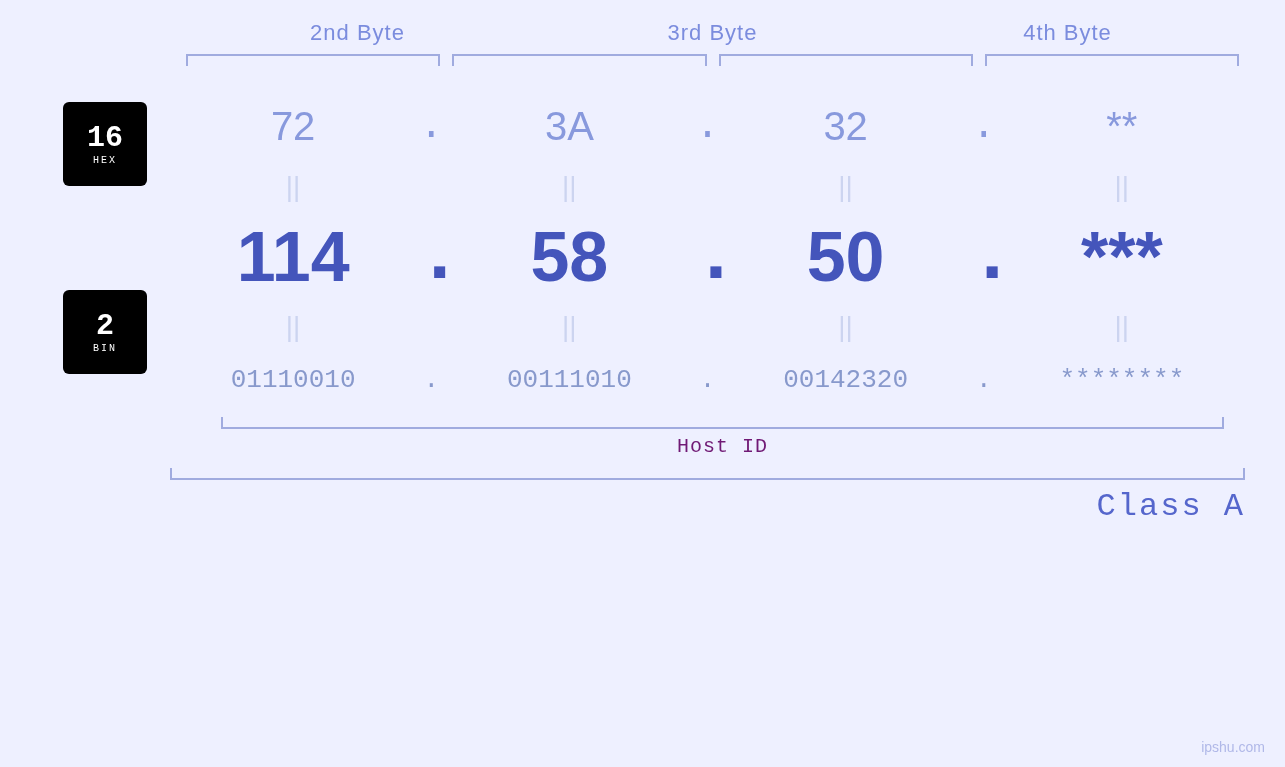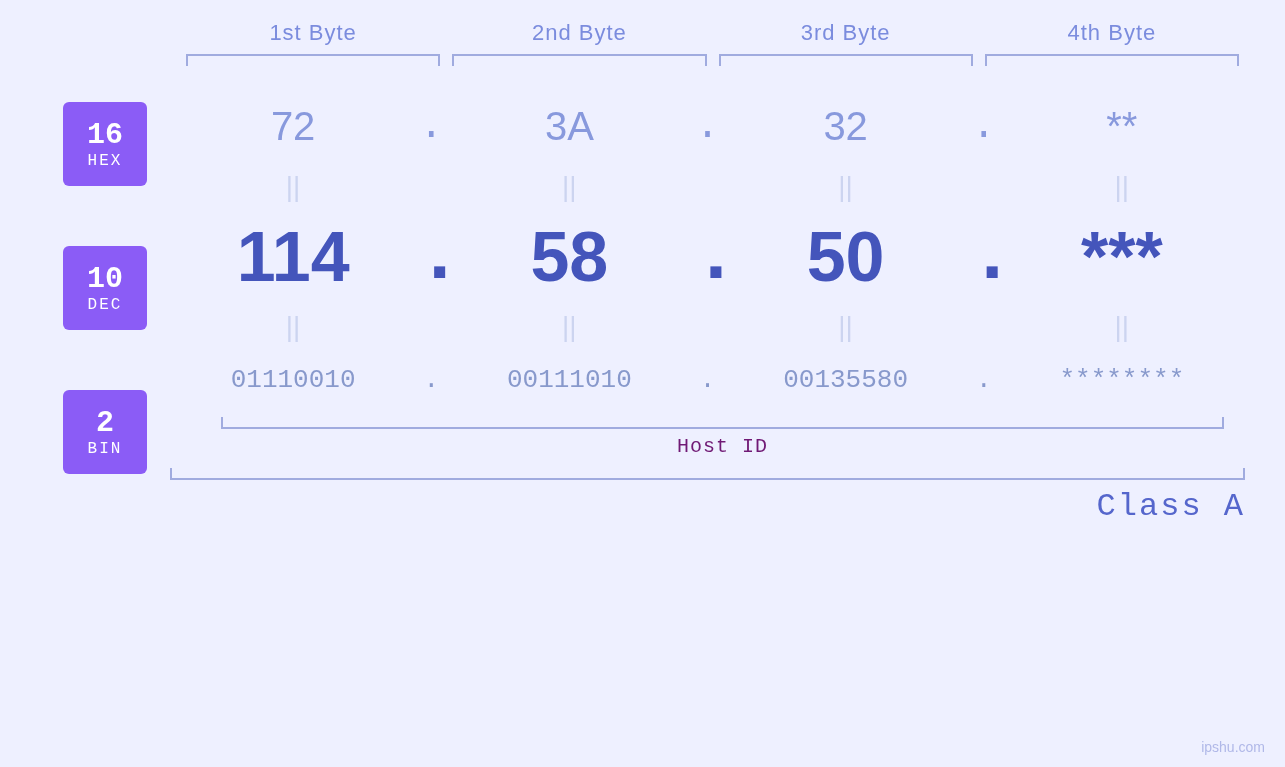--- a/index.html
+++ b/index.html
@@ -54,37 +54,37 @@
       height: 12px;
       border-top: 2px solid #a0abdf;
       border-left: 2px solid #a0abdf;
       border-right: 2px solid #a0abdf;
       margin: 0 6px;
     }
 
     .base-badge {
       width: 84px;
       height: 84px;
-      background-color: #8b5cf6;
+      background-color: #000000;
       border-radius: 6px;
       display: flex;
       flex-direction: column;
       align-items: center;
       justify-content: center;
       color: white;
     }
 
     .base-number {
       font-size: 30px;
       font-weight: bold;
       line-height: 1.1;
     }
 
     .base-name {
-      font-size: 16px;
+      font-size: 10px;
       letter-spacing: 2px;
       font-weight: normal;
     }
 
     .watermark {
       position: absolute;
       bottom: 12px;
       right: 20px;
       color: #b0b8e8;
       font-size: 14px;
@@ -205,21 +205,20 @@
       display: flex;
       flex-direction: column;
     }
   </style>
 </head>
 <body>
 
 <div class="container">
 
   <div class="byte-headers">
-    <div class="byte-header">1st Byte</div>
     <div class="byte-header">2nd Byte</div>
     <div class="byte-header">3rd Byte</div>
     <div class="byte-header">4th Byte</div>
   </div>
 
   <div class="bracket-row">
     <div class="bracket"></div>
     <div class="bracket"></div>
     <div class="bracket"></div>
     <div class="bracket"></div>
@@ -231,26 +230,20 @@
 
       <div class="badge-wrapper">
         <div class="base-badge">
           <span class="base-number">16</span>
           <span class="base-name">HEX</span>
         </div>
       </div>
 
       <div class="badge-spacer"></div>
 
-      <div class="badge-wrapper">
-        <div class="base-badge">
-          <span class="base-number">10</span>
-          <span class="base-name">DEC</span>
-        </div>
-      </div>
 
       <div class="badge-spacer"></div>
 
       <div class="badge-wrapper">
         <div class="base-badge">
           <span class="base-number">2</span>
           <span class="base-name">BIN</span>
         </div>
       </div>
     </div>
@@ -295,21 +288,21 @@
         <div class="cell">||</div>
         <div class="sep"></div>
         <div class="cell">||</div>
       </div>
 
       <div class="grid-row bin-row">
         <div class="cell">01110010</div>
         <div class="sep">.</div>
         <div class="cell">00111010</div>
         <div class="sep">.</div>
-        <div class="cell">00135580</div>
+        <div class="cell">00142320</div>
         <div class="sep">.</div>
         <div class="cell">********</div>
       </div>
 
       <div style="display:flex; flex-direction:row; align-items:flex-start; margin-top:4px;">
 
 
         <div style="width:30px;"></div>
 
         <div style="flex:3; display:flex; flex-direction:column; align-items:center;">

